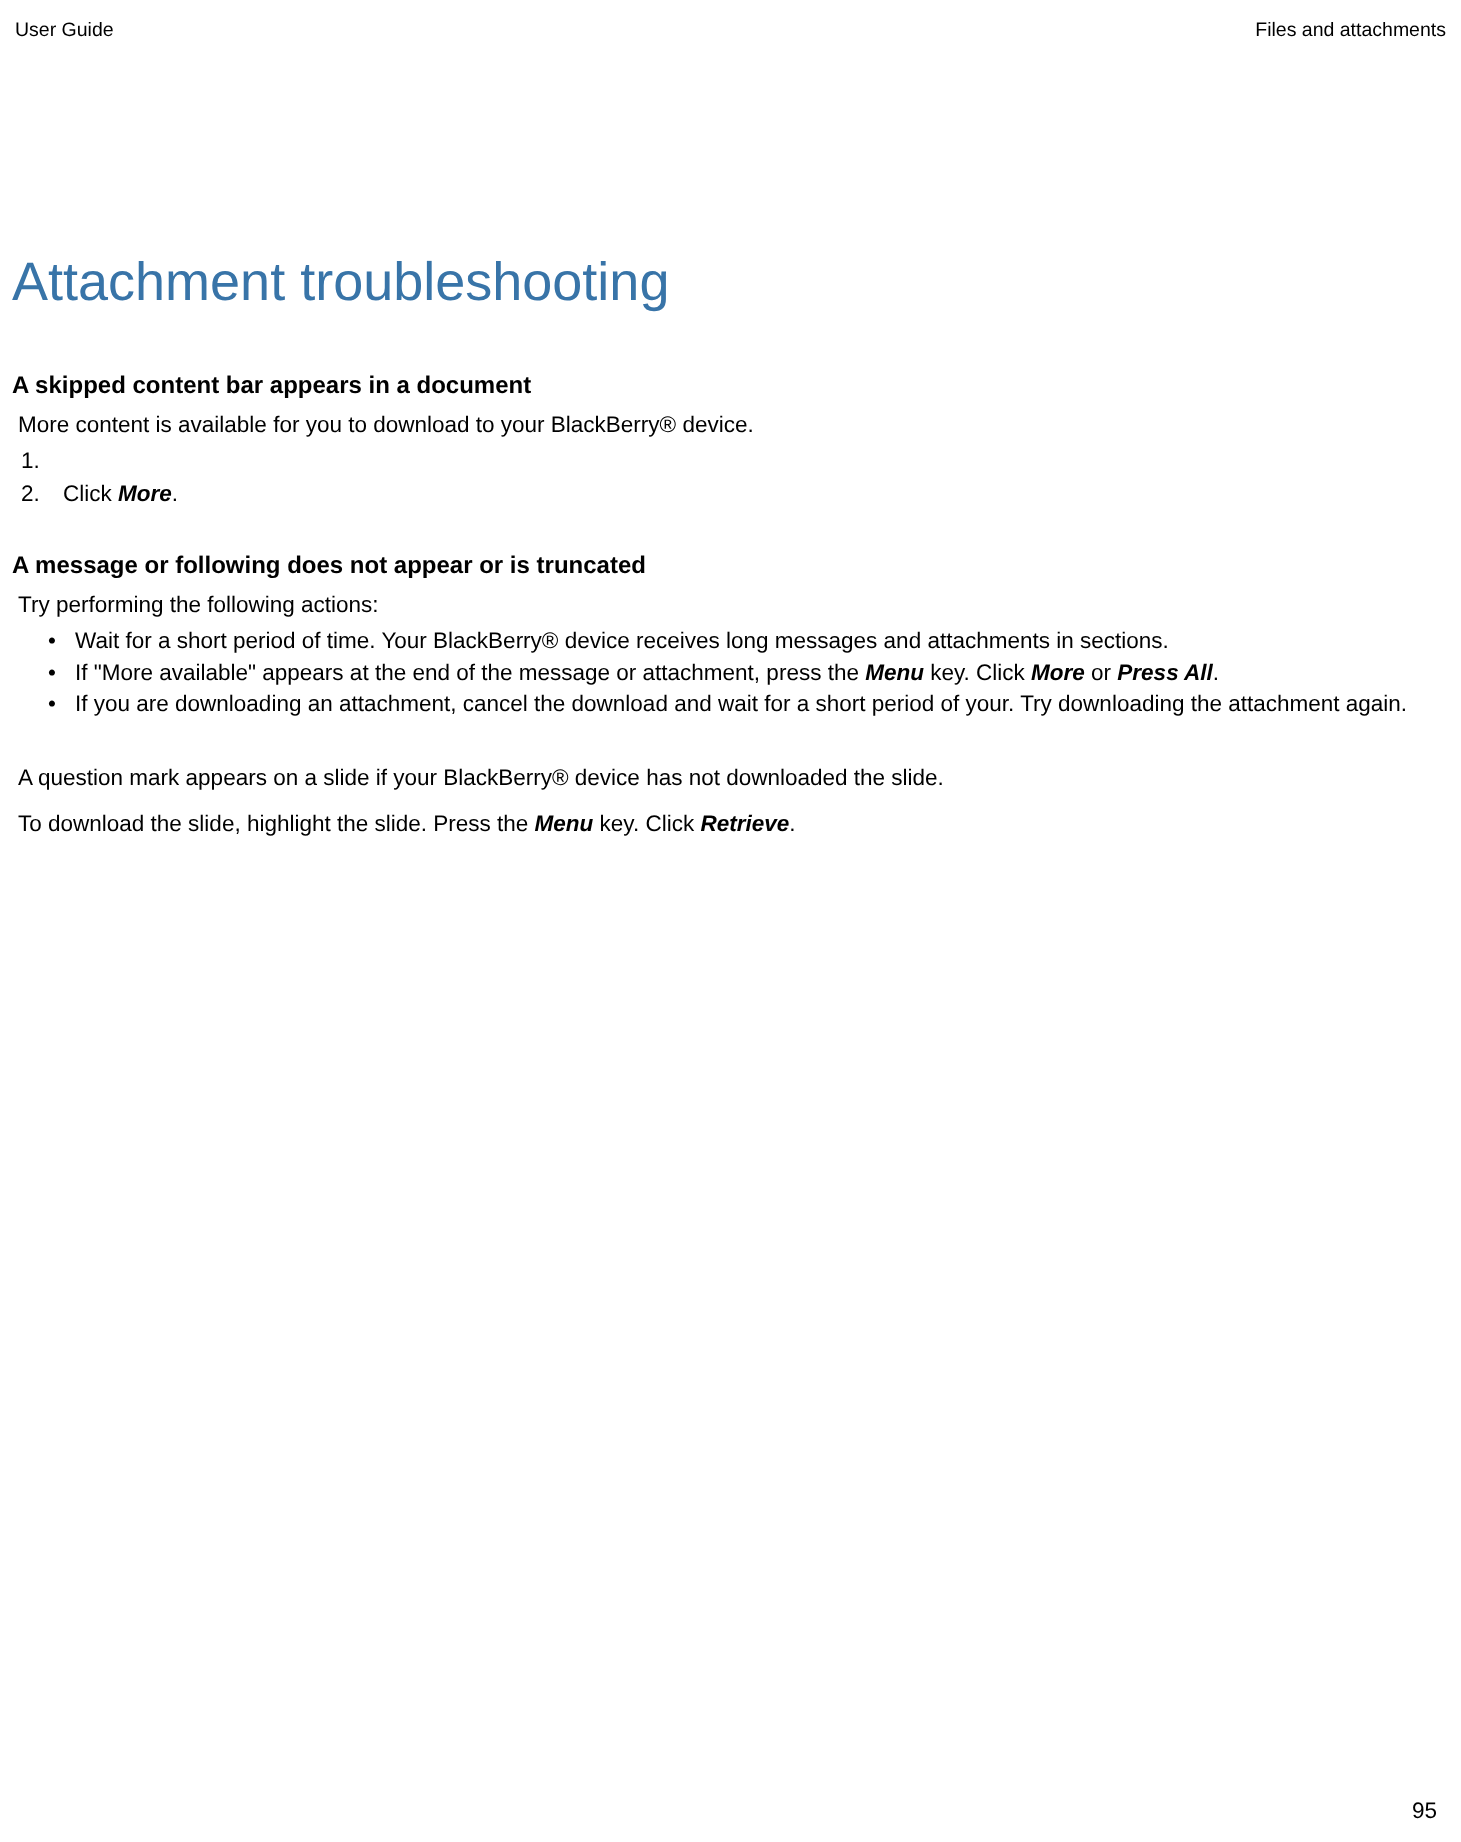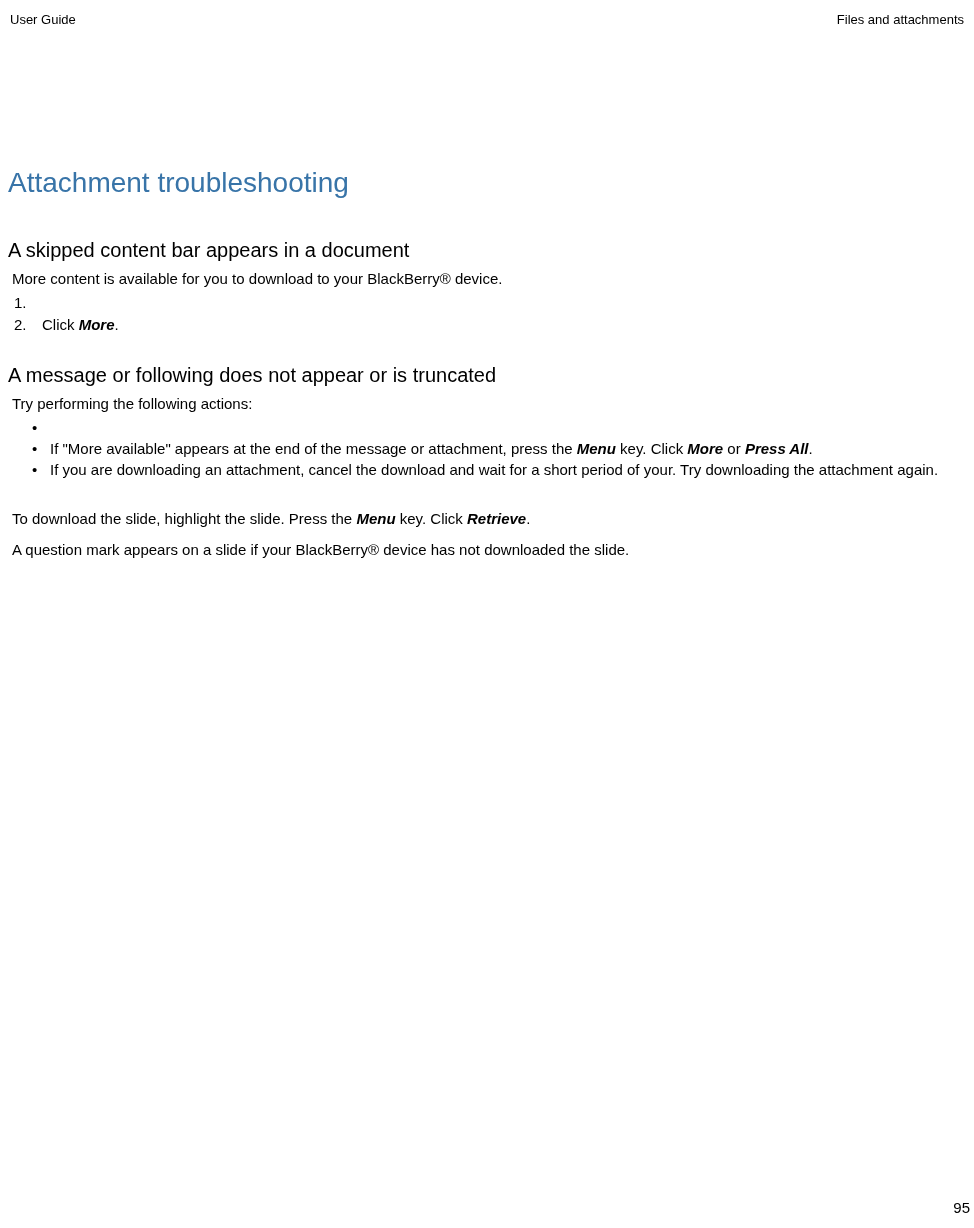--- a/index.html
+++ b/index.html
@@ -20,28 +20,28 @@
       justify-content: space-between;
       padding: 0 4px;
       font-size: 13px;
       color: #000;
     }
     .content {
       padding: 140px 2px 0 2px;
     }
     .main-title {
       color: #3874a8;
-      font-size: 28px;
+      font-size: 36px;
       font-weight: normal;
       margin-bottom: 40px;
     }
     .section-heading {
       color: #000;
-      font-size: 20px;
-      font-weight: normal;
+      font-size: 16px;
+      font-weight: bold;
       margin-bottom: 6px;
     }
     .para {
       font-size: 15px;
       color: #000;
       margin-bottom: 3px;
       margin-left: 4px;
       line-height: 1.4;
     }
     .ol {
@@ -78,21 +78,21 @@
     }
     .section3 {
       margin-top: 0;
     }
     .section3 .para {
       margin-bottom: 10px;
     }
     .page-number {
       position: absolute;
       bottom: 12px;
-      right: 4px;
+      right: 16px;
       font-size: 15px;
       color: #000;
     }
   </style>
 </head>
 <body>
 
 <div class="header">
   <span>User Guide</span>
   <span>Files and attachments</span>
@@ -113,34 +113,35 @@
         <span>Click </span><span class="bold">More</span><span>.</span>
       </span>
     </li>
   </ol>
 
   <h2 class="section-heading">A message or following does not appear or is truncated</h2>
   <p class="para">Try performing the following actions:</p>
   <ul class="ul">
     <li>
       <span class="bullet">•</span>
+      <span>Wait for a short period of time. Your BlackBerry® device receives long messages and attachments in sections.</span>
     </li>
     <li>
       <span class="bullet">•</span>
       <span>
         <span>If "More available" appears at the end of the message or attachment, press the </span><span class="bold">Menu</span><span> key. Click </span><span class="bold">More</span><span> or </span><span class="bold">Press All</span><span>.</span>
       </span>
     </li>
     <li>
       <span class="bullet">•</span>
       <span>If you are downloading an attachment, cancel the download and wait for a short period of your. Try downloading the attachment again.</span>
     </li>
   </ul>
 
   <div class="section3">
+    <p class="para">A question mark appears on a slide if your BlackBerry® device has not downloaded the slide.</p>
     <p class="para">
       <span>To download the slide, highlight the slide. Press the </span><span class="bold">Menu</span><span> key. Click </span><span class="bold">Retrieve</span><span>.</span>
     </p>
-    <p class="para">A question mark appears on a slide if your BlackBerry® device has not downloaded the slide.</p>
   </div>
 </div>
 
 <div class="page-number">95</div>
 
 </body></html>

